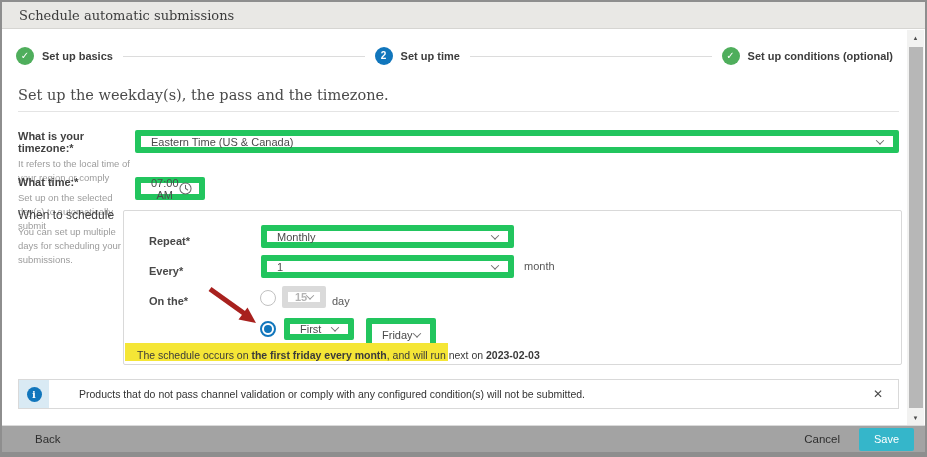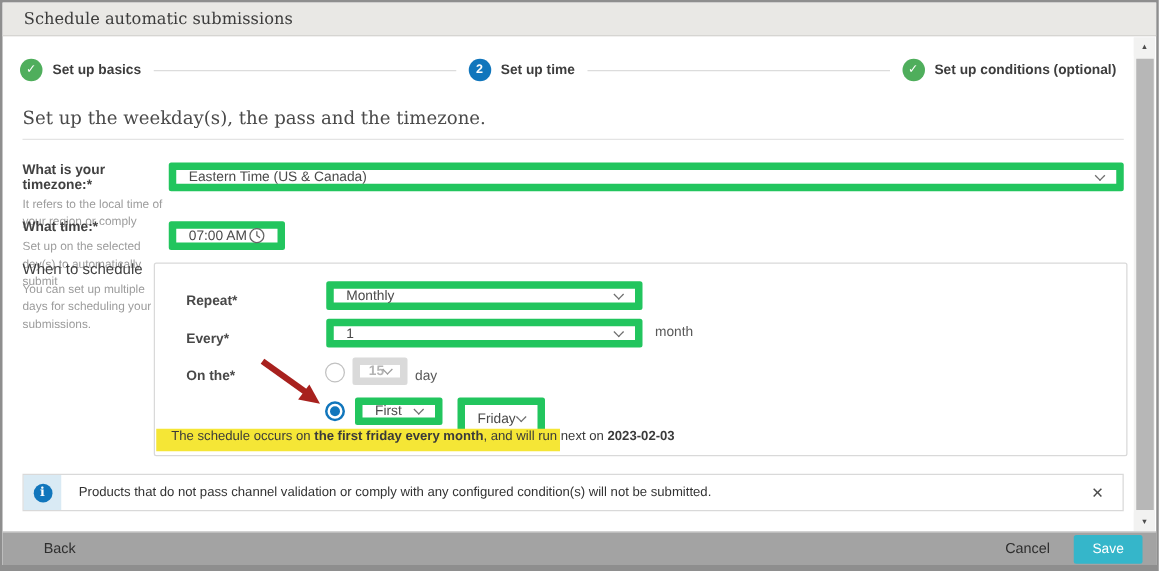--- a/index.html
+++ b/index.html
@@ -49,21 +49,21 @@
   .sched-title { font-size: 12px; font-weight: 400; color: #3f3f3f; margin-bottom: 3px; }
 
   
   .sel {
     border: 6px solid #22c55e; border-radius: 2px; background: #fff;
     display: flex; align-items: center; justify-content: space-between;
     padding: 0 10px; height: 23px; font-size: 11px; color: #4a4a4a; cursor: pointer;
   }
   .chev { width: 6px; height: 6px; border-right: 1.2px solid #6e6e6e; border-bottom: 1.2px solid #6e6e6e; transform: rotate(45deg) translate(-1px,-1px); flex: none; }
   .sel-tz { position: absolute; top: 128px; left: 133px; right: 26px; }
-  .time-input { position: absolute; top: 175px; left: 133px; width: 93px; text-align: center; }
+  .time-input { position: absolute; top: 175px; left: 133px; width: 70px; text-align: center; }
   .time-input svg { flex: none; }
 
   
   .sched-box { position: absolute; top: 208px; left: 121px; right: 23px; height: 155px; border: 1px solid #d9d9d9; border-radius: 2px; background: #fff; }
   .box-label { position: absolute; left: 25px; font-size: 11px; font-weight: 600; color: #484848; }
   .bl-repeat { top: 24px; }
   .bl-every { top: 54px; }
   .bl-onthe { top: 84px; }
   .sel-repeat { position: absolute; top: 14px; left: 137px; width: 253px; }
   .sel-every { position: absolute; top: 44px; left: 137px; width: 253px; }
@@ -73,31 +73,31 @@
   .radio { position: absolute; width: 16px; height: 16px; border-radius: 50%; border: 1px solid #c1c1c1; background: #fff; cursor: pointer; }
   .radio-day { top: 79px; left: 136px; }
   .radio-week { top: 110px; left: 136px; border: 2px solid #1176bc; }
   .radio-week::after { content: ""; position: absolute; inset: 2px; border-radius: 50%; background: #1176bc; }
 
   .sel-15 { position: absolute; top: 75px; left: 158px; width: 44px; height: 22px; color: #b4b4b4; border-color: #dadada; padding: 0 7px; font-weight: bold; }
   .sel-15 .chev { border-color: #9a9a9a; }
   .sel-ordinal { position: absolute; top: 107px; left: 160px; width: 70px; height: 22px; }
   .sel-weekday { position: absolute; top: 107px; left: 242px; width: 70px; height: 34px; }
 
-  .summary { position: absolute; left: 1px; top: 132px; width: 323px; height: 18px; background: #f5e636; display: flex; align-items: flex-start; padding-left: 12px; font-size: 10.5px; color: #3a3a3a; white-space: pre; }
+  .summary { position: absolute; left: 1px; top: 132px; width: 323px; height: 18px; background: #f5e636; display: flex; align-items: flex-end; padding-left: 12px; font-size: 10.5px; color: #3a3a3a; white-space: pre; }
   .summary b { font-weight: 700; }
 
   
   .red-arrow { position: absolute; top: 283px; left: 203px; pointer-events: none; }
 
   
   .banner { position: absolute; top: 377px; left: 16px; right: 26px; height: 30px; border: 1px solid #d9d9d9; display: flex; align-items: stretch; background: #fff; }
   .banner-icon-cell { width: 30px; background: #d9eaf4; display: flex; align-items: center; justify-content: center; flex: none; }
   .info-circle { width: 15px; height: 15px; border-radius: 50%; background: #1176bc; color: #fff; font-size: 10px; font-weight: 700; display: flex; align-items: center; justify-content: center; font-family: "DejaVu Serif", serif; }
-  .banner-text { flex: 1; display: flex; align-items: center; margin-left: 14px; font-size: 10.5px; color: #333; }
+  .banner-text { flex: 1; display: flex; align-items: center; margin-left: 30px; font-size: 10.5px; color: #333; }
   .banner-close { display: flex; align-items: center; margin-right: 15px; font-size: 12px; color: #4b4b4b; cursor: pointer; }
 
   
   .footer { position: absolute; left: 0; right: 0; bottom: 0; height: 27px; border-top: 1px solid #dadada; background: #a3a3a3; display: flex; align-items: center; }
   .back-btn { margin-left: 33px; font-size: 11.5px; color: #2e2e2e; cursor: pointer; }
   .cancel-btn { margin-left: auto; font-size: 11.5px; color: #2e2e2e; cursor: pointer; }
   .save-btn { margin-left: 19px; margin-right: 11px; width: 55px; height: 23px; background: #35b6ca; color: #fff; font-size: 11px; border: none; border-radius: 2px; display: flex; align-items: center; justify-content: center; cursor: pointer; }
 </style>
 </head>
 <body>

